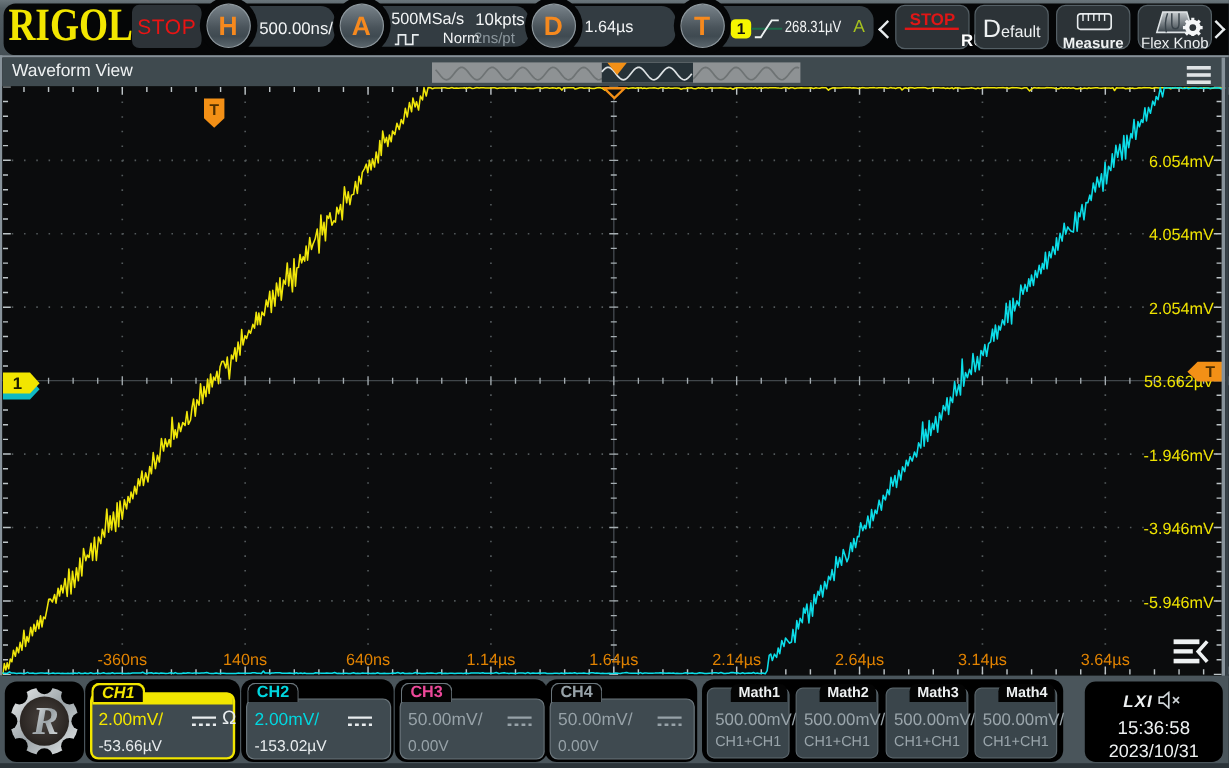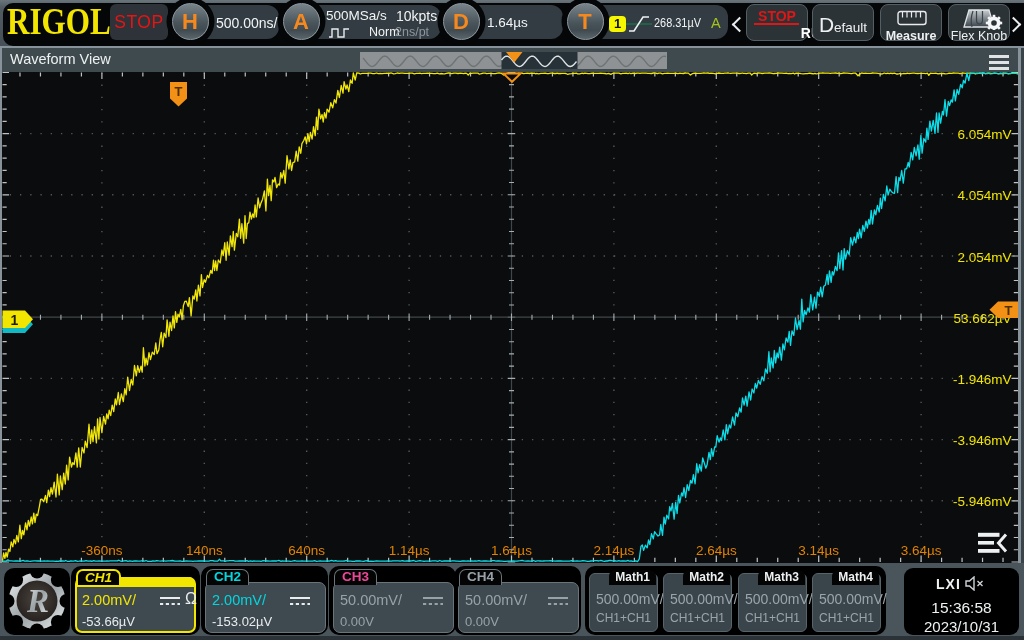--- a/index.html
+++ b/index.html
@@ -326,21 +326,21 @@
         <div class="m2">CH1+CH1</div>
       </div>
     <div class="mbox" style="left:812px;">
         <div class="mtab">Math4</div>
       <div class="m1">500.00mV/</div>
         <div class="m2">CH1+CH1</div>
       </div>
 
     <div class="blk" style="left:904px; top:5px; width:115px; height:67px; border-radius:9px;"></div>
     <div class="abs" style="left:936px; top:13px; color:#eef1f2; font-size:14px; font-weight:bold;
-      letter-spacing:1px;">LXI</div>
+      font-style:italic; letter-spacing:1px;">LXI</div>
     <svg class="abs" style="left:965px; top:13px;" width="20" height="15" viewBox="0 0 20 15">
       <path d="M1 5 h3.5 l4.5,-4 v13 l-4.5,-4 h-3.5 z" fill="none" stroke="#cdd3d6" stroke-width="1.4"></path>
       <path d="M12.5 5 l5 5 M17.5 5 l-5 5" stroke="#cdd3d6" stroke-width="1.4"></path>
     </svg>
     <div class="abs" style="left:904px; top:36px; width:115px; text-align:center; color:#eef1f2;
       font-size:15.5px;">15:36:58</div>
     <div class="abs" style="left:904px; top:55px; width:115px; text-align:center; color:#eef1f2;
       font-size:15px;">2023/10/31</div>
     <div class="abs" style="left:0; top:73px; width:1024px; height:4px; background:#2b3338;"></div>
   </div>

